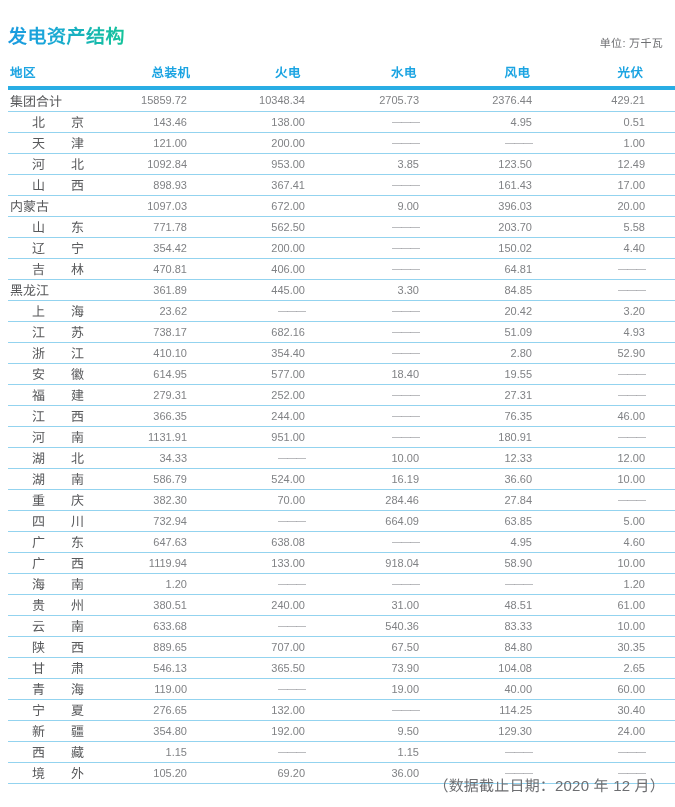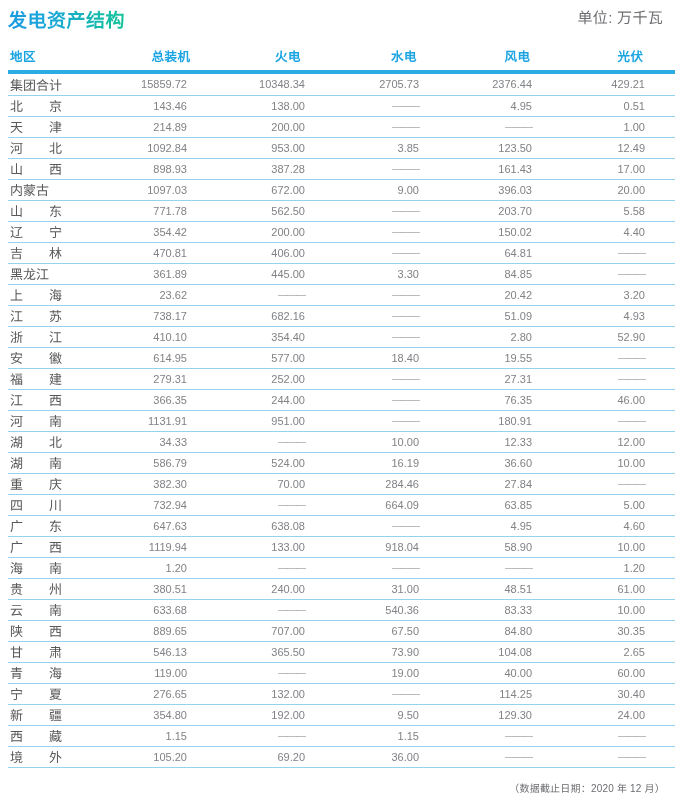--- a/index.html
+++ b/index.html
@@ -15,21 +15,21 @@
     font-family: "Liberation Sans", "DejaVu Sans", sans-serif;
     color: #58595b;
     overflow: hidden;
     position: relative;
   }
 
   .page {
     position: relative;
     width: 675px;
     height: 807px;
-    padding: 0 8px;
+    padding: 16px 8px;
   }
 
   
   .title-row {
     position: relative;
     height: 40px;
     padding-top: 9px;
   }
   .doc-title {
     font-size: 19px;
@@ -39,22 +39,22 @@
     display: inline-block;
     background: linear-gradient(90deg, #1b9ae0 0%, #1aa7d8 35%, #17b9ae 75%, #15c39a 100%);
     -webkit-background-clip: text;
     background-clip: text;
     color: transparent;
     -webkit-text-fill-color: transparent;
   }
   .unit-label {
     position: absolute;
     right: 4px;
-    top: 6px;
-    font-size: 15px;
+    top: 18px;
+    font-size: 11px;
     color: #6d6e71;
     letter-spacing: 0.3px;
   }
 
   
   table.grid {
     width: 659px;
     border-collapse: collapse;
     table-layout: fixed;
     margin-top: 4px;
@@ -107,20 +107,21 @@
     color: #58595b;
     padding-left: 2px;
     letter-spacing: 0;
   }
   td.region .nm2 { letter-spacing: 0; }
   td.region .spread {
     display: inline-block;
     width: 52px;
     text-align: justify;
     text-align-last: justify;
+    margin-left: 22px;
   }
   td.num {
     text-align: right;
     padding-right: 42px;
     font-variant-numeric: tabular-nums;
   }
   td.num.dash {
     color: #a7a9ac;
   }
   .dashmark {
@@ -129,21 +130,21 @@
     font-size: 10px;
     position: relative;
     top: -1px;
   }
 
   
   .footnote {
     position: absolute;
     right: 10px;
     bottom: 12px;
-    font-size: 10px;
+    font-size: 15px;
     color: #6d6e71;
     letter-spacing: 0.2px;
   }
 </style>
 </head>
 <body>
 
 <div class="page">
 
   <div class="title-row">
@@ -185,38 +186,38 @@
         <tr>
           <td class="region"><span class="spread">北京</span></td>
           <td class="num">143.46</td>
           <td class="num">138.00</td>
           <td class="num dash"><span class="dashmark">———</span></td>
           <td class="num">4.95</td>
           <td class="num">0.51</td>
         </tr>
         <tr>
           <td class="region"><span class="spread">天津</span></td>
-          <td class="num">214.89</td>
+          <td class="num">121.00</td>
           <td class="num">200.00</td>
           <td class="num dash"><span class="dashmark">———</span></td>
           <td class="num dash"><span class="dashmark">———</span></td>
           <td class="num">1.00</td>
         </tr>
         <tr>
           <td class="region"><span class="spread">河北</span></td>
           <td class="num">1092.84</td>
           <td class="num">953.00</td>
           <td class="num">3.85</td>
           <td class="num">123.50</td>
           <td class="num">12.49</td>
         </tr>
         <tr>
           <td class="region"><span class="spread">山西</span></td>
           <td class="num">898.93</td>
-          <td class="num">387.28</td>
+          <td class="num">367.41</td>
           <td class="num dash"><span class="dashmark">———</span></td>
           <td class="num">161.43</td>
           <td class="num">17.00</td>
         </tr>
         <tr>
           <td class="region"><span class="nm2">内蒙古</span></td>
           <td class="num">1097.03</td>
           <td class="num">672.00</td>
           <td class="num">9.00</td>
           <td class="num">396.03</td>

